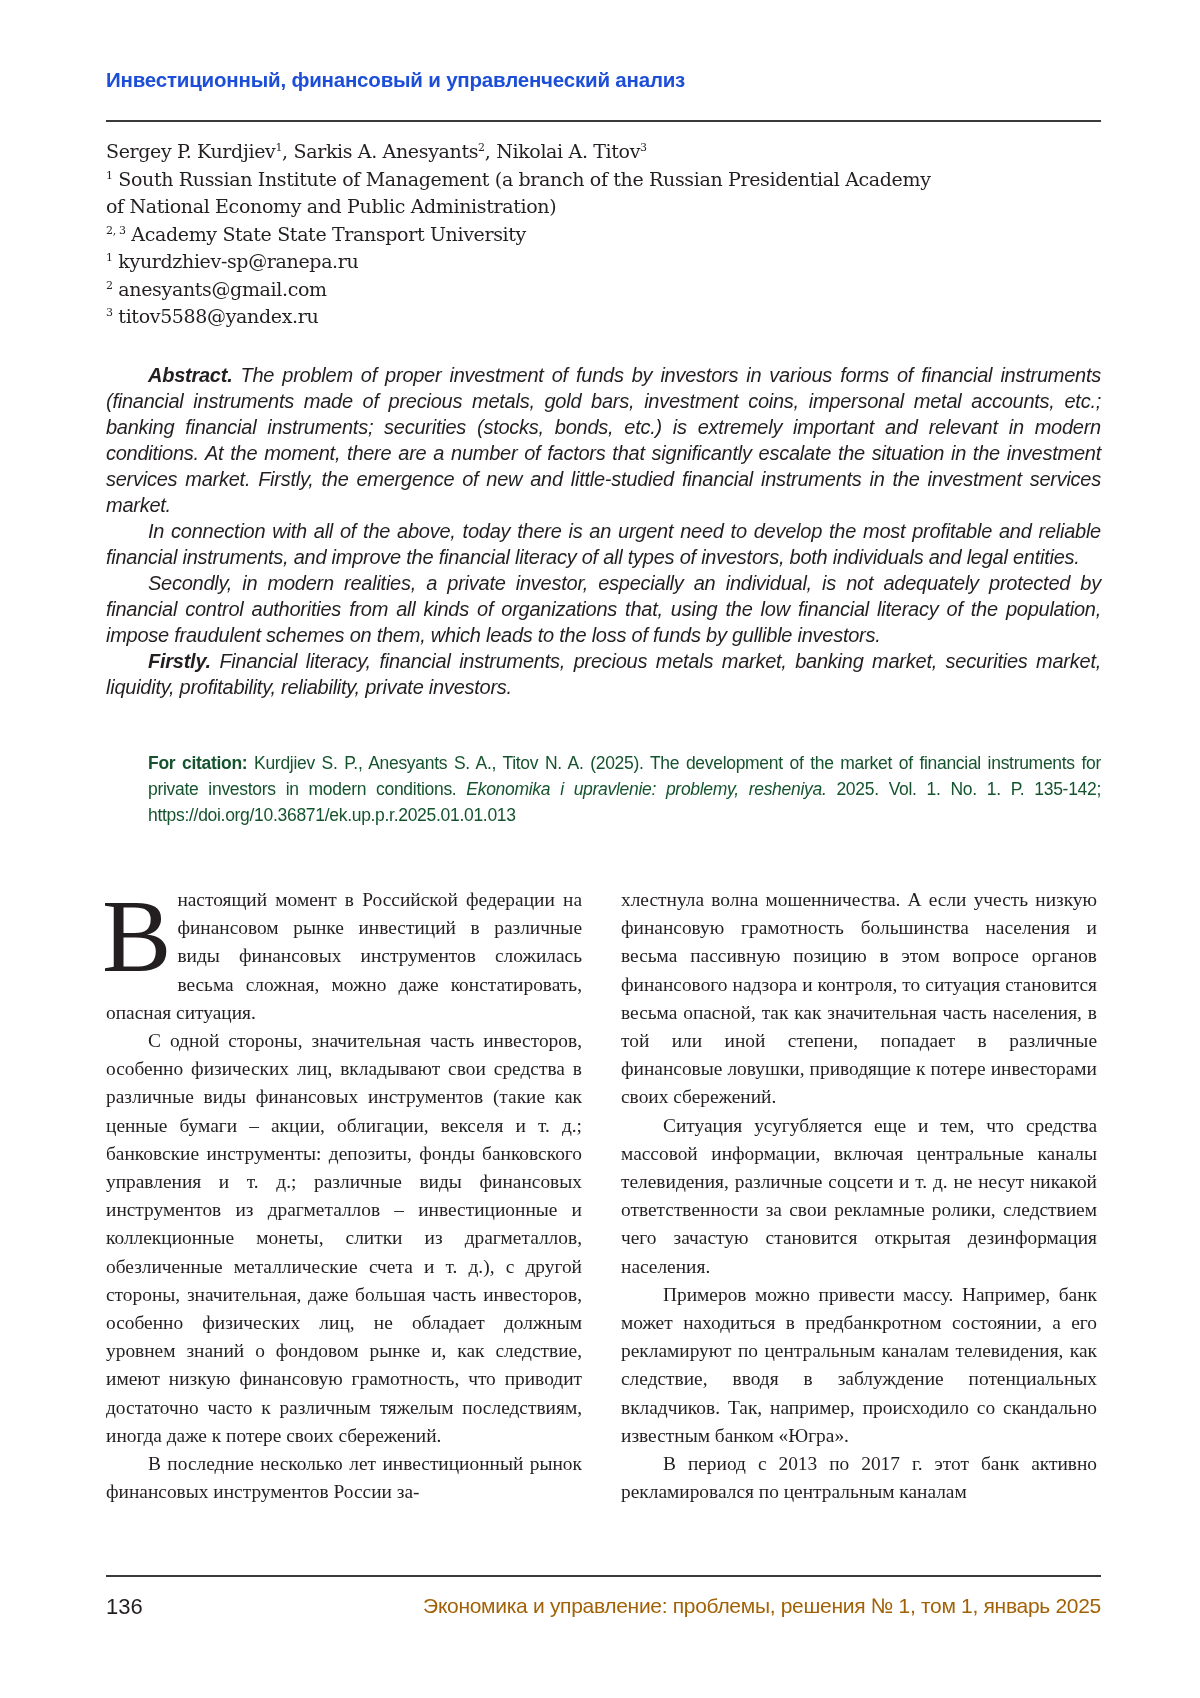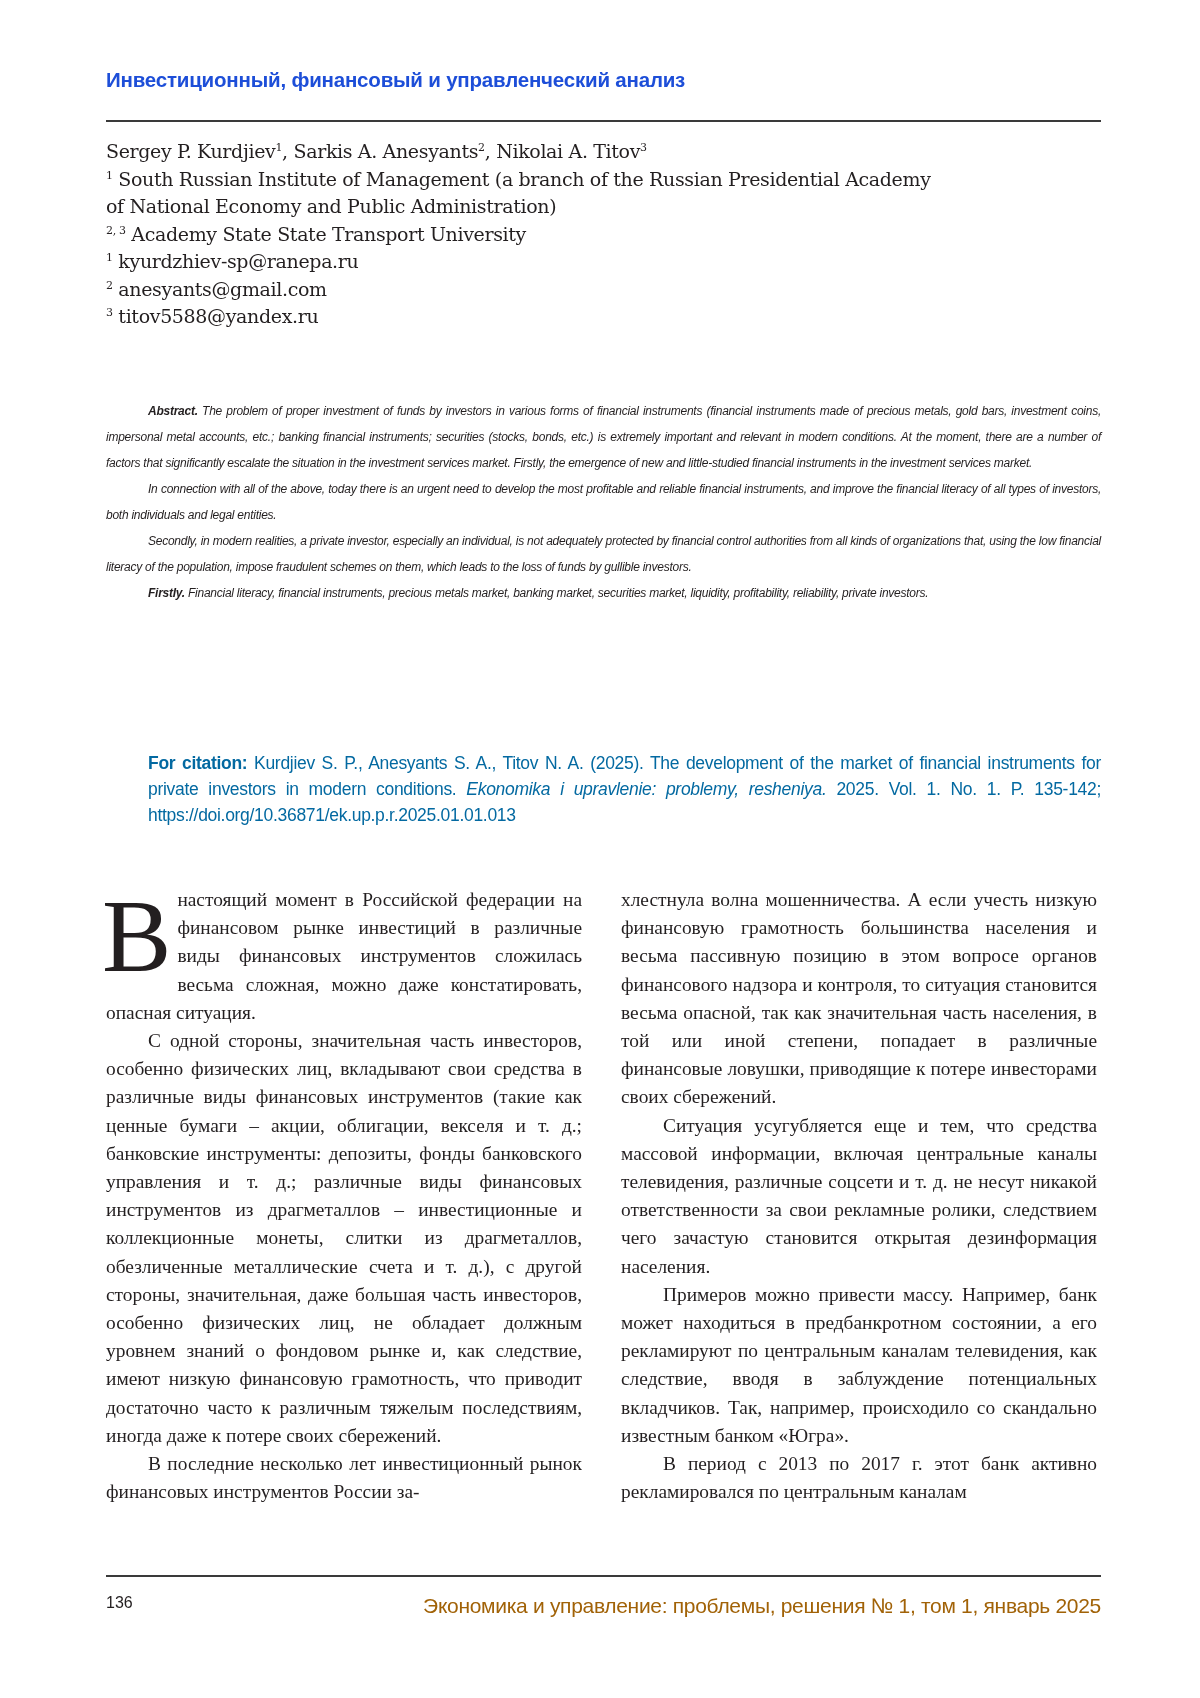--- a/index.html
+++ b/index.html
@@ -17,31 +17,30 @@
     position: absolute; left: 106px; top: 138px; width: 995px;
     font-family: "DejaVu Serif", serif; font-size: 19px; line-height: 27.5px;
     text-align: left; color: #231f20; letter-spacing: -0.35px;
   }
   .authors-block .line { display: block; white-space: nowrap; }
   sup { font-size: 11px; vertical-align: 7px; line-height: 0; }
 
   .abstract {
     position: absolute; left: 106px; top: 362px; width: 995px;
     font-family: "Liberation Sans", sans-serif; font-style: italic;
-    font-size: 12px; line-height: 26px; text-align: justify; color: #231f20;
+    font-size: 20px; line-height: 26px; text-align: justify; color: #231f20;
     letter-spacing: -0.25px;
-    margin-top: 36px;
   }
   .abstract p { margin: 0; text-indent: 42px; }
   .abstract .lead { font-weight: bold; }
 
   .citation {
     position: absolute; left: 148px; top: 750px; width: 953px;
     font-family: "Liberation Sans", sans-serif; font-size: 17.5px; line-height: 26px;
-    text-align: justify; color: #0369a1; letter-spacing: -0.3px;
+    text-align: justify; color: #14532d; letter-spacing: -0.3px;
   }
   .citation .lead { font-weight: bold; }
   .citation .journal { font-style: italic; }
 
   .col {
     position: absolute; top: 886px; width: 476px;
     font-family: "Liberation Serif", serif; font-size: 19.4px; line-height: 28.2px;
     text-align: justify; color: #231f20;
   }
   .col-left { left: 106px; }
@@ -49,21 +48,21 @@
   .col p { margin: 0; text-indent: 42px; }
   .col p.noindent { text-indent: 0; }
   .dropcap {
     float: left; font-family: "Liberation Serif", serif; font-size: 104px;
     line-height: 80px; margin: 6px 6px 0 -4px; padding-top: 4px; color: #231f20;
   }
 
   .foot-rule { position: absolute; left: 106px; top: 1575px; width: 995px; height: 2px; background: #3a3a3a; }
   .page-number {
     position: absolute; left: 106px; top: 1594px;
-    font-family: "Liberation Sans", sans-serif; font-size: 16px; color: #231f20;
+    font-family: "Liberation Sans", sans-serif; font-size: 22px; color: #231f20;
   }
   .journal-footer {
     position: absolute; right: 99px; top: 1594px;
     font-family: "Liberation Sans", sans-serif; font-size: 21px; color: #a16207; letter-spacing: -0.3px;
   }
 </style>
 </head>
 <body>
 
 <div class="page">

